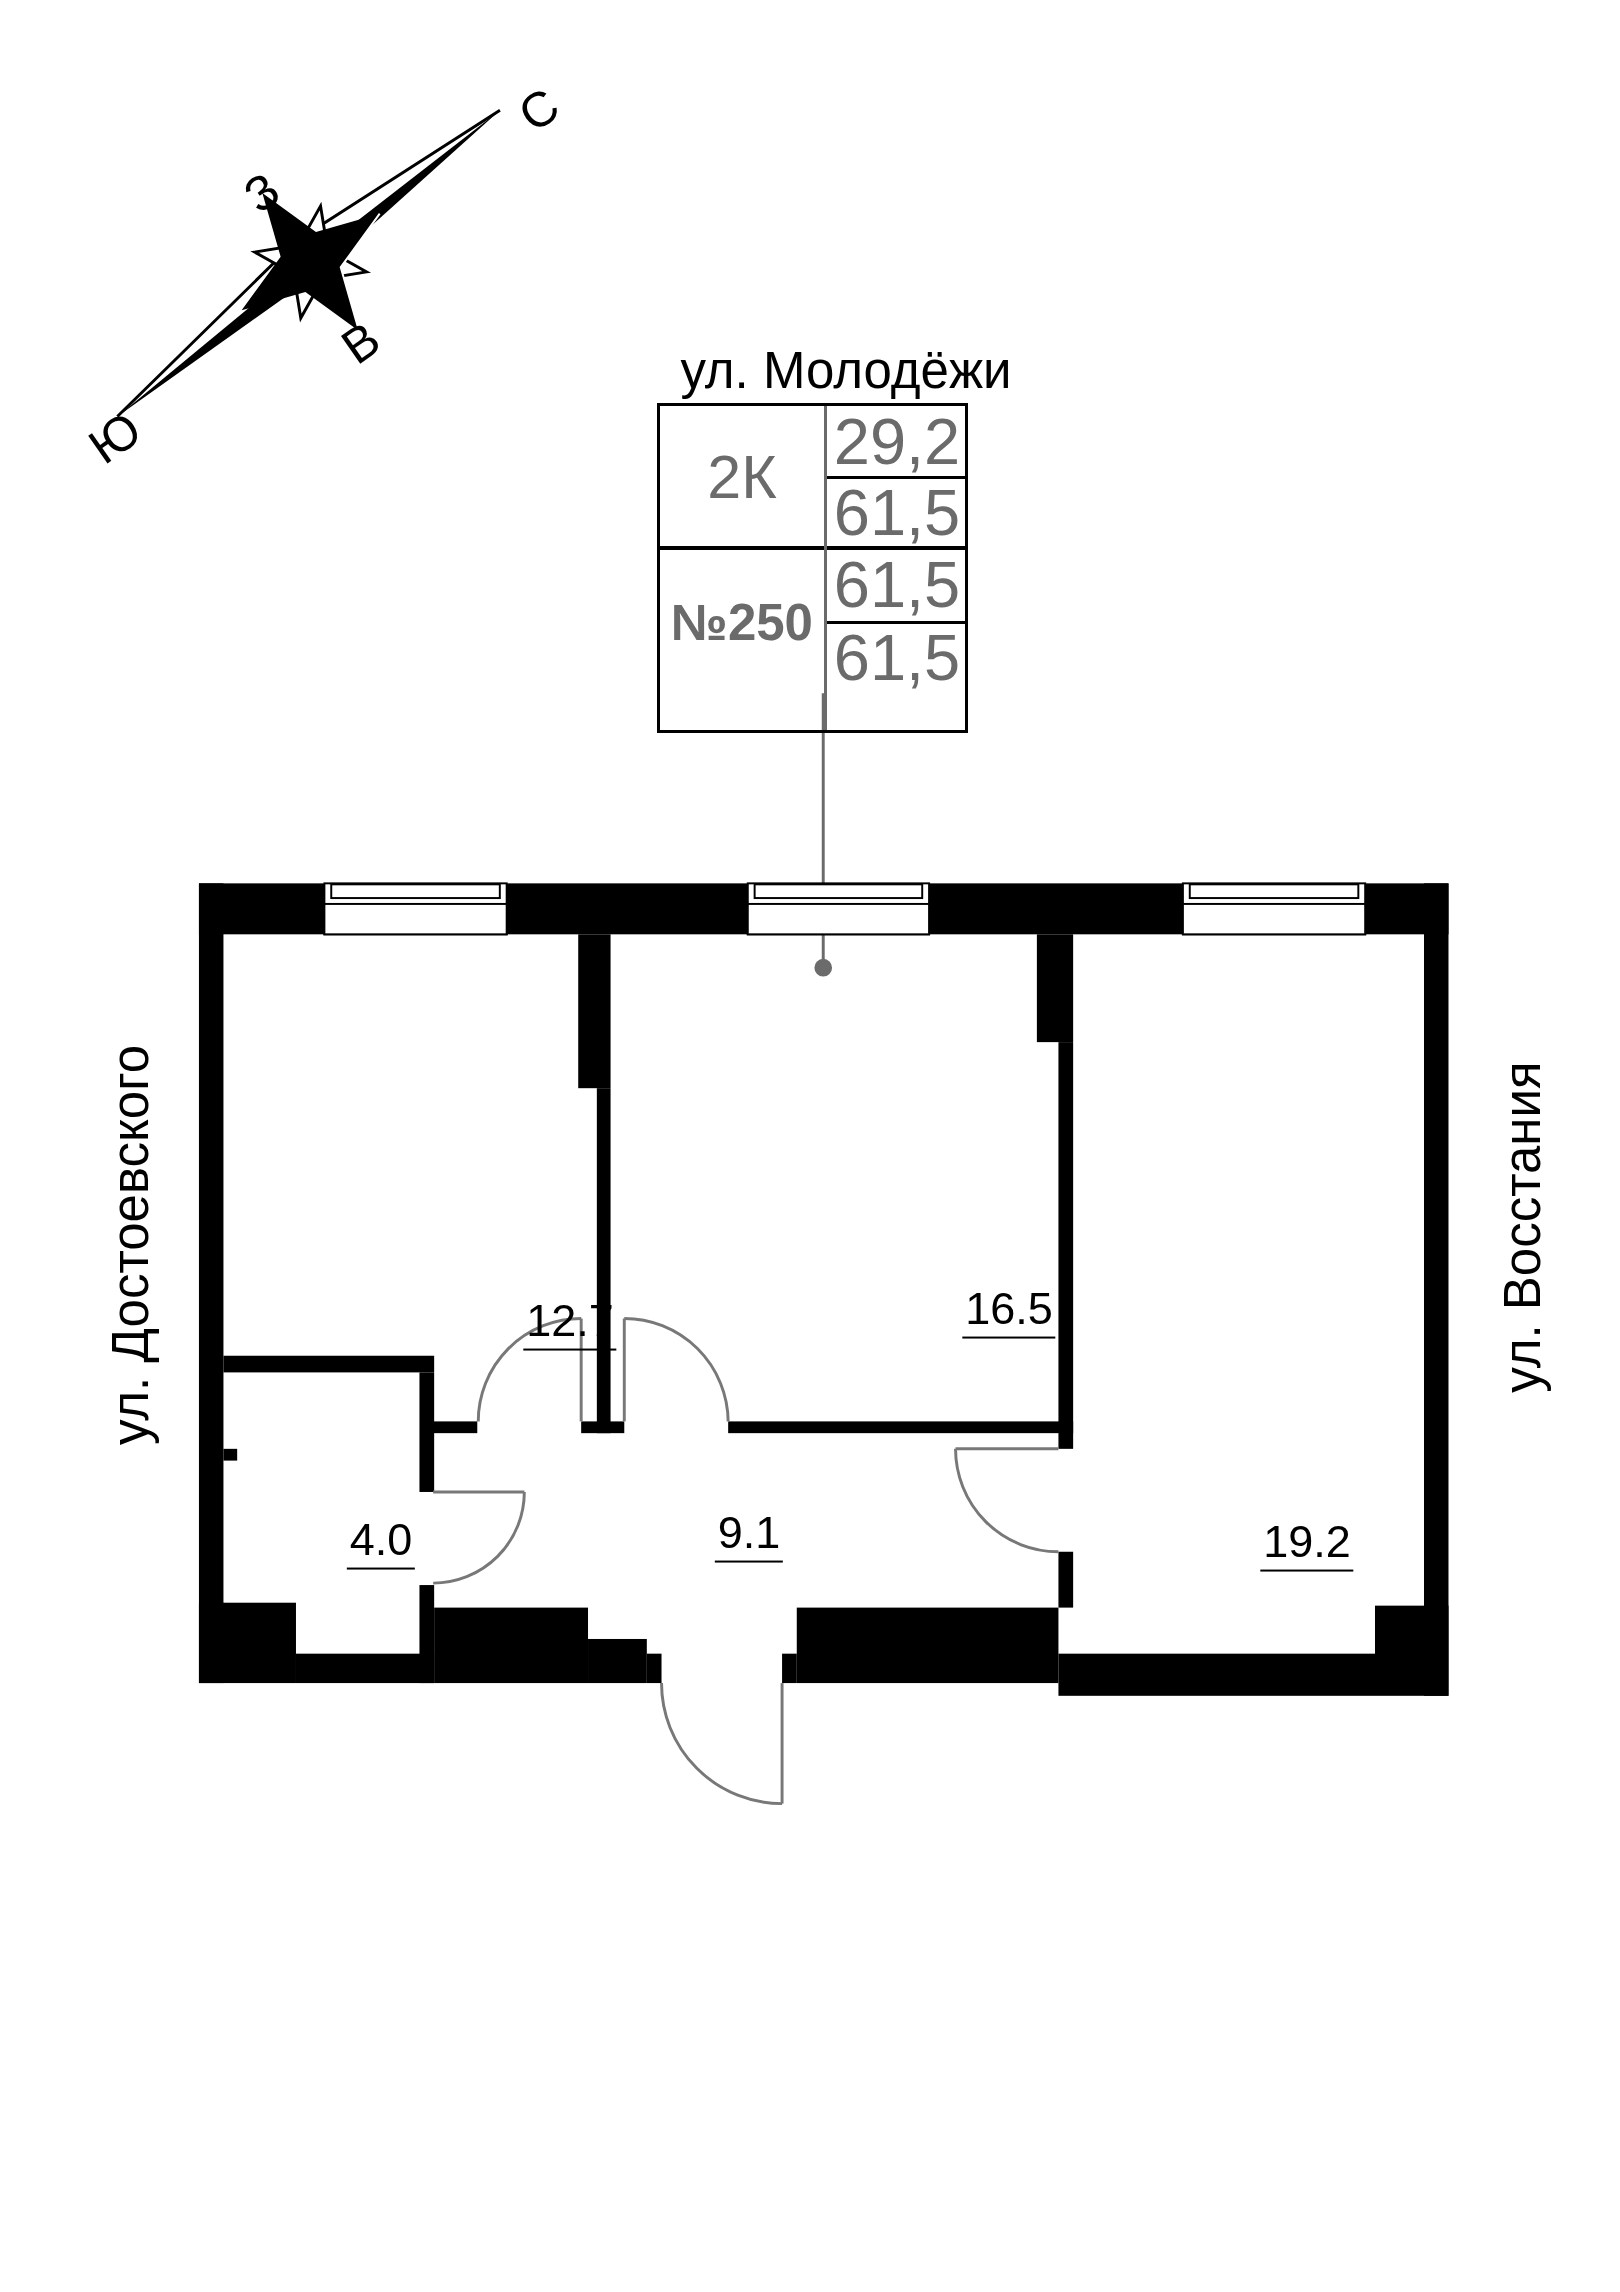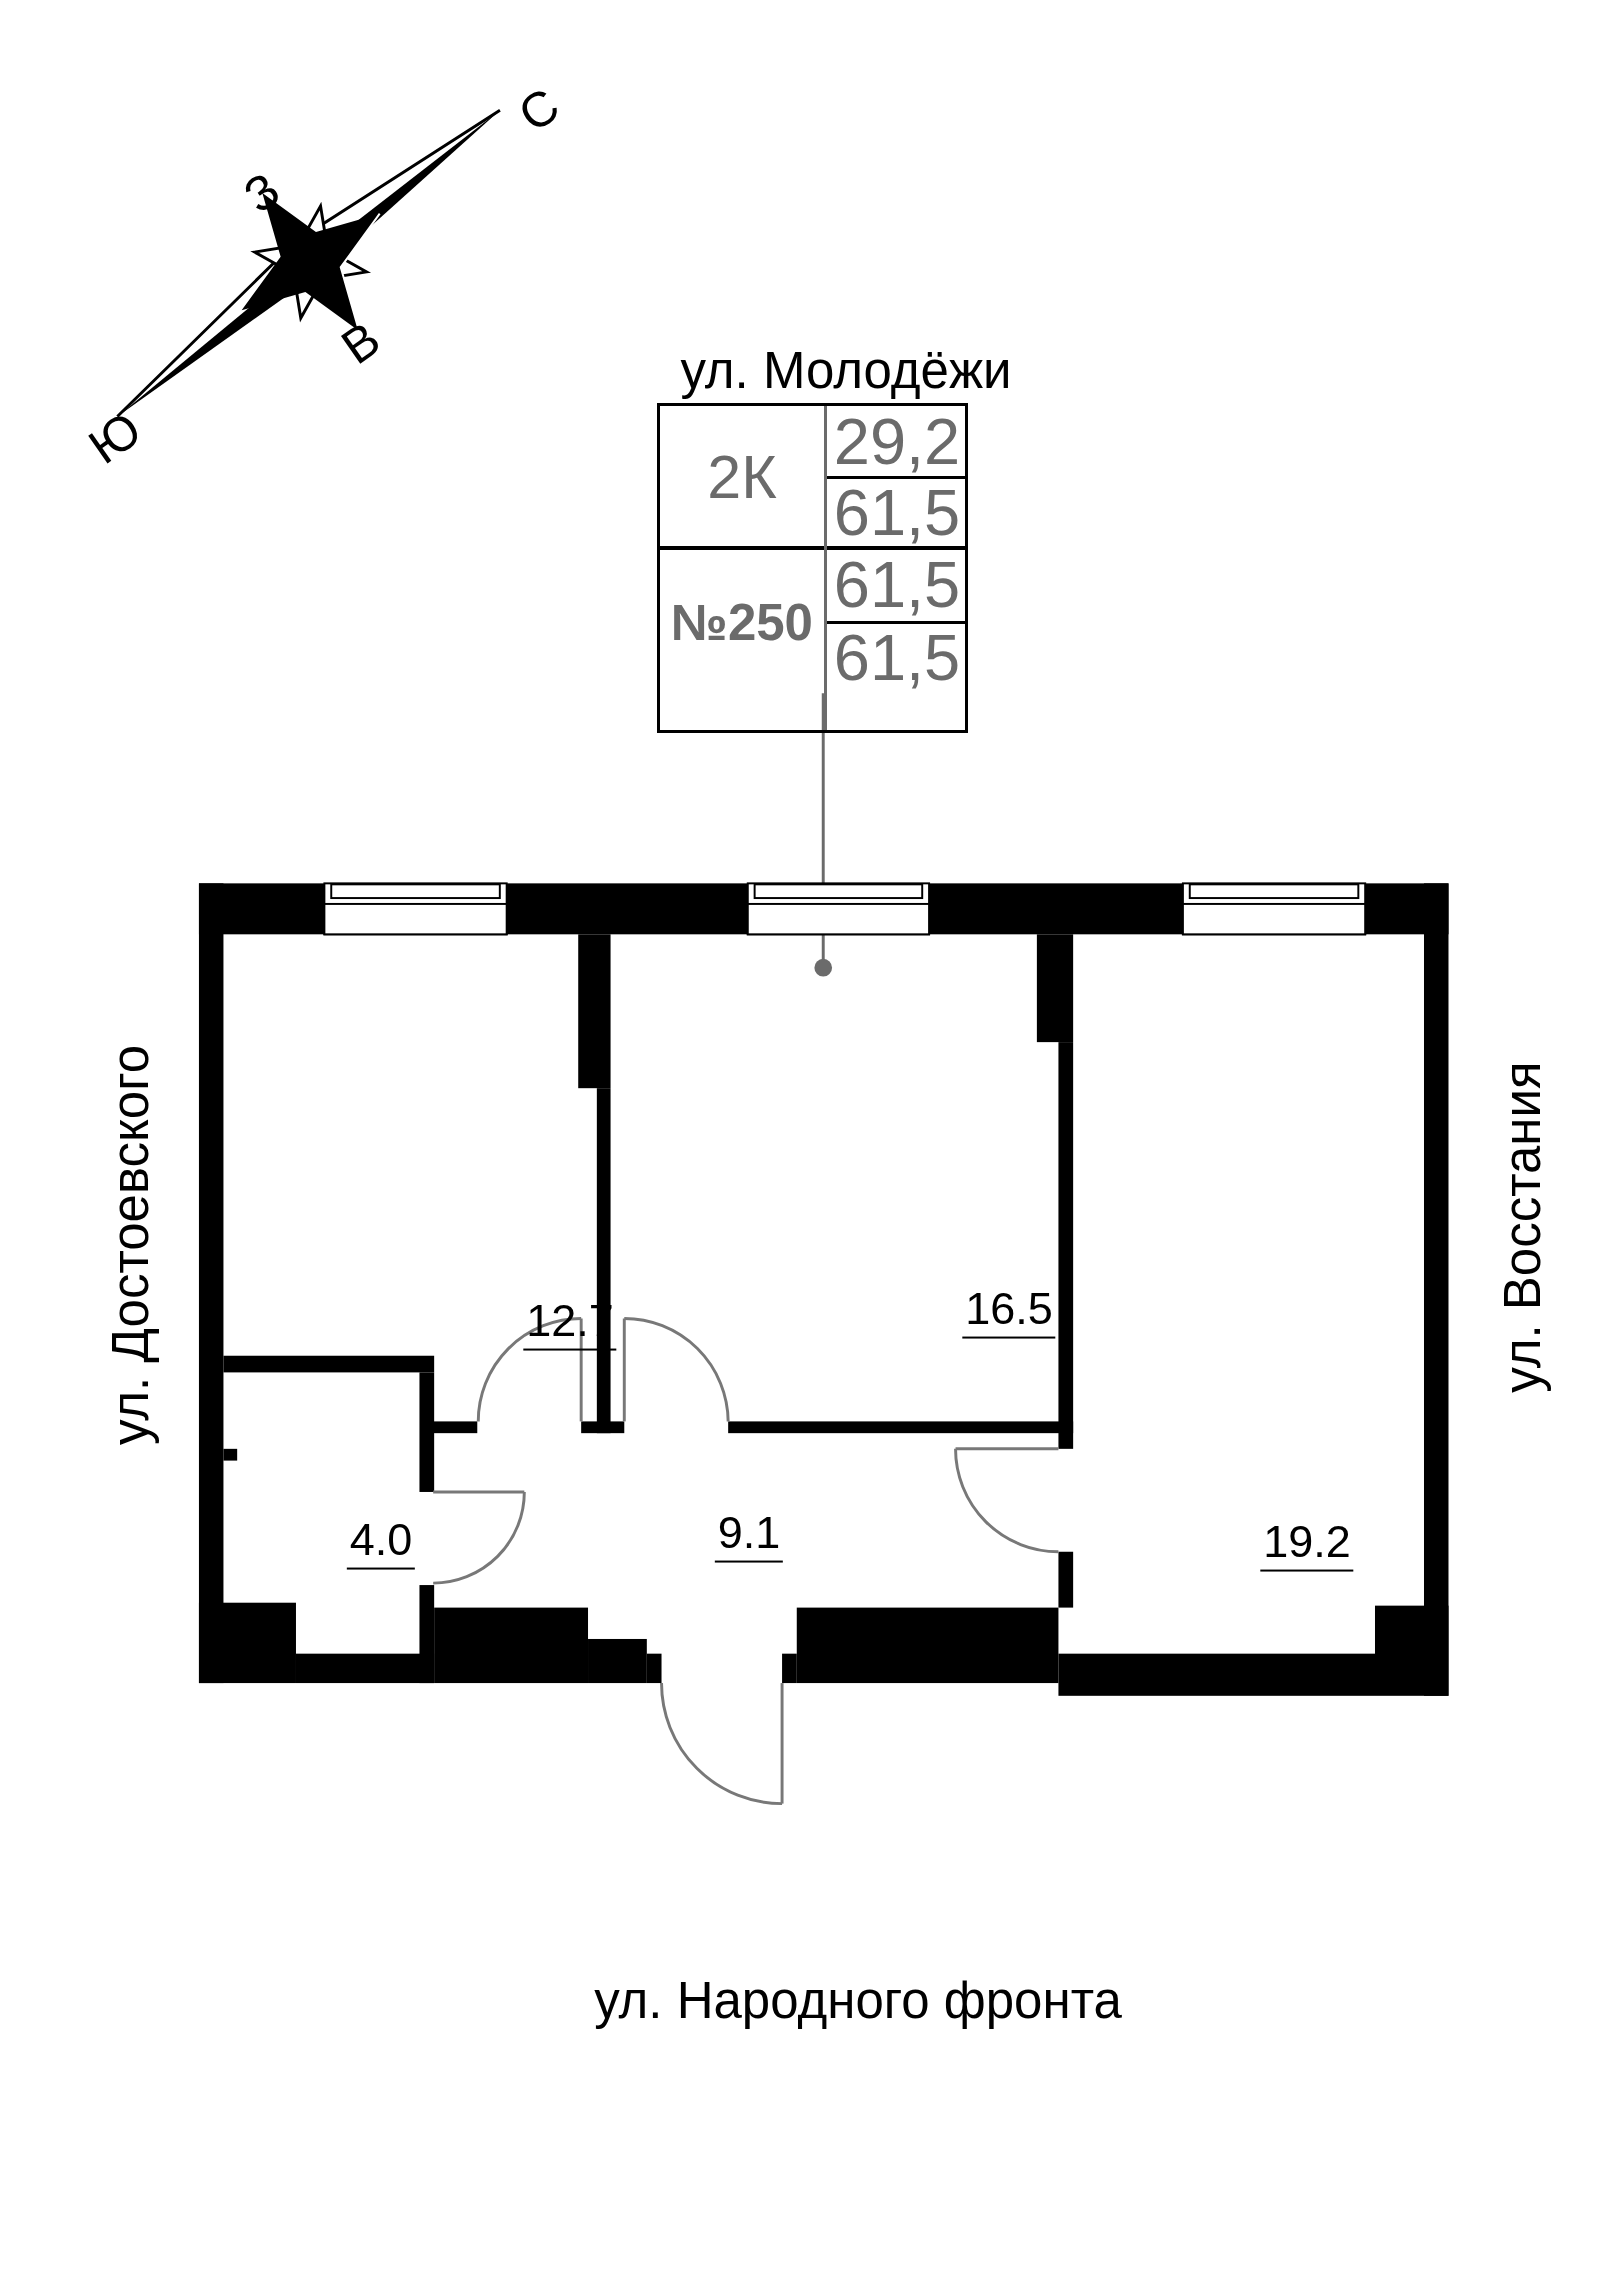--- a/index.html
+++ b/index.html
@@ -119,21 +119,20 @@
   </svg>
 
   <div class="label compass-letter" style="left:539px;top:110px;">С</div>
   <div class="label compass-letter" style="left:262px;top:193px;">З</div>
   <div class="label compass-letter" style="left:361px;top:343px;">В</div>
   <div class="label compass-letter" style="left:115px;top:438px;">Ю</div>
 
   <div class="label street" style="left:846px;top:370px;">ул. Молодёжи</div>
   <div class="label street vert-left" style="left:130px;top:1245px;">ул. Достоевского</div>
   <div class="label street vert-right" style="left:1522px;top:1227px;">ул. Восстания</div>
-  <div class="label street" style="left:858px;top:2000px;">ул. Народного фронта</div>
 
   <div class="info-table">
     <div class="hline" style="top:140px;"></div>
     <div class="subline" style="top:70px;"></div>
     <div class="subline" style="top:215px;"></div>
     <div class="vline"></div>
     <div class="cell typ" style="left:82px;top:71px;">2К</div>
     <div class="cell apt" style="left:82px;top:216px;">№250</div>
     <div class="cell num" style="left:237px;top:35px;">29,2</div>
     <div class="cell num" style="left:237px;top:106px;">61,5</div>

